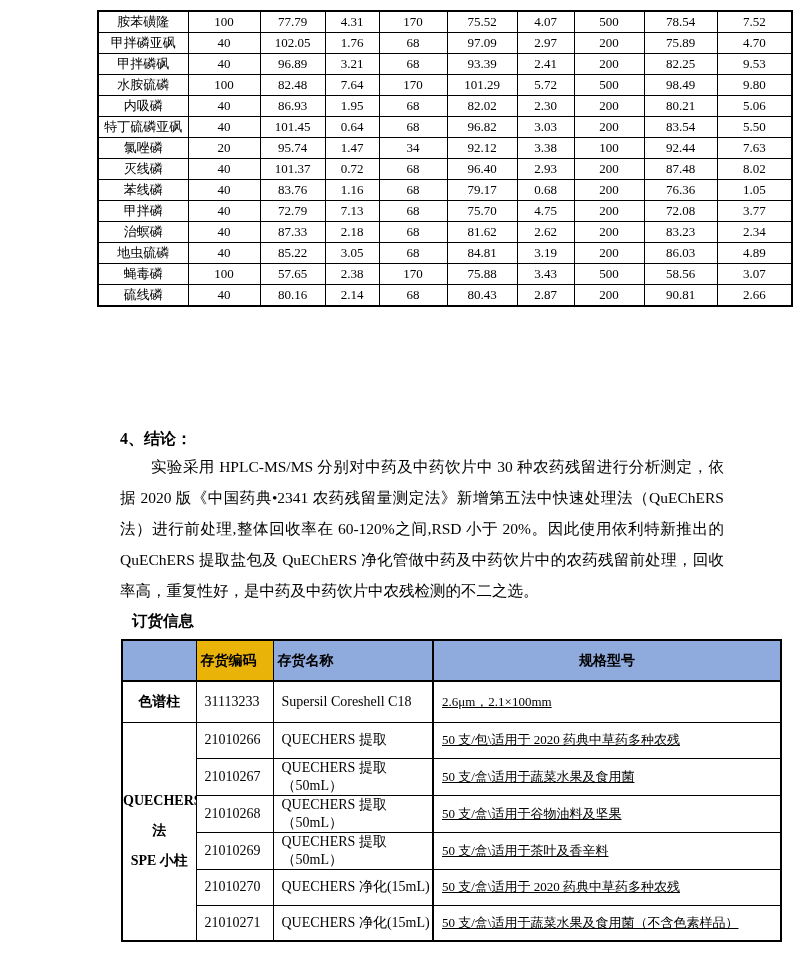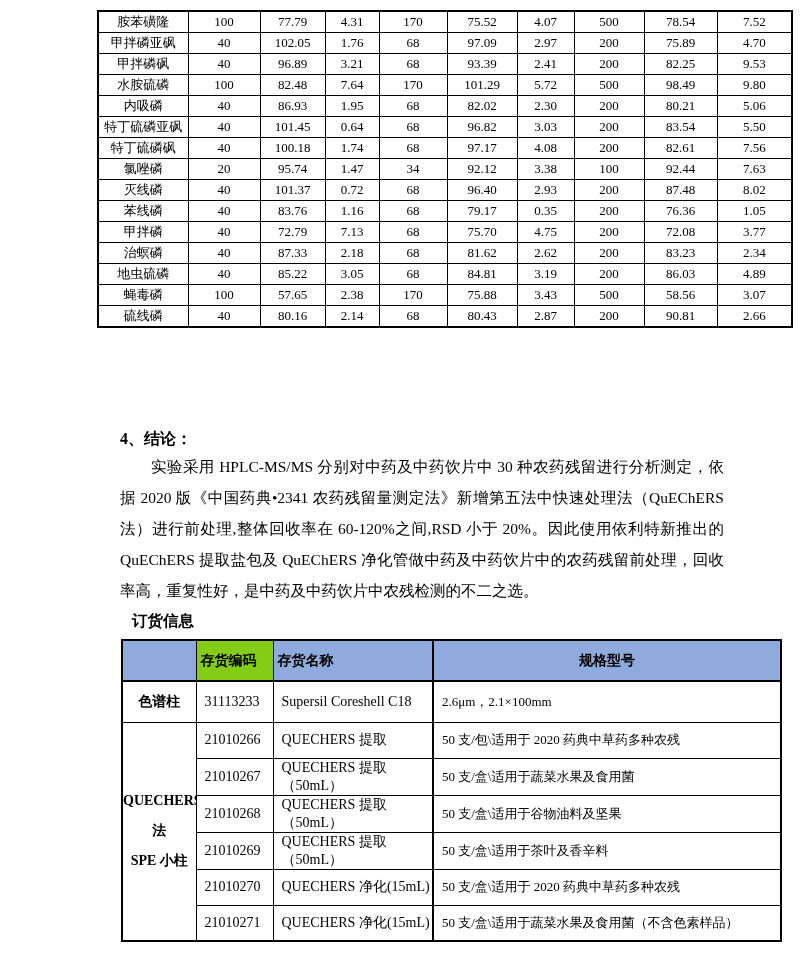--- a/index.html
+++ b/index.html
@@ -60,21 +60,21 @@
   .order thead th { height: 41px; font-weight: bold; font-size: 14px; }
   .order th.h-code, .order th.h-name { text-align: left; padding-left: 4px; }
   .order th.h-cat { }
   .order th.h-spec { text-align: center; margin-top: 40px; }
   .order td { height: 36px; padding-left: 8px; vertical-align: middle; }
   .order td.cat {
     text-align: center; font-weight: bold; padding-left: 0;
     line-height: 2.15; font-size: 14px;
   }
   .order td.code, .order td.pname { font-size: 14px; }
-  .order td.spec { font-size: 13px; }
+  .order td.spec { font-size: 13px; text-decoration: underline; }
   .order td.spec, .order th.h-spec { border-left: 2px solid #000; }
   .order tr.row-tall td { height: 41px; }
 </style>
 </head>
 <body>
 
 <div class="page">
 
   <table class="results">
     <colgroup>
@@ -156,32 +156,20 @@
           <td>101.45</td>
           <td>0.64</td>
           <td>68</td>
           <td>96.82</td>
           <td>3.03</td>
           <td>200</td>
           <td>83.54</td>
           <td>5.50</td>
         </tr>
         <tr>
-          <td>特丁硫磷砜</td>
-          <td>40</td>
-          <td>100.18</td>
-          <td>1.74</td>
-          <td>68</td>
-          <td>97.17</td>
-          <td>4.08</td>
-          <td>200</td>
-          <td>82.61</td>
-          <td>7.56</td>
-        </tr>
-        <tr>
           <td>氯唑磷</td>
           <td>20</td>
           <td>95.74</td>
           <td>1.47</td>
           <td>34</td>
           <td>92.12</td>
           <td>3.38</td>
           <td>100</td>
           <td>92.44</td>
           <td>7.63</td>
@@ -198,21 +186,21 @@
           <td>87.48</td>
           <td>8.02</td>
         </tr>
         <tr>
           <td>苯线磷</td>
           <td>40</td>
           <td>83.76</td>
           <td>1.16</td>
           <td>68</td>
           <td>79.17</td>
-          <td>0.35</td>
+          <td>0.68</td>
           <td>200</td>
           <td>76.36</td>
           <td>1.05</td>
         </tr>
         <tr>
           <td>甲拌磷</td>
           <td>40</td>
           <td>72.79</td>
           <td>7.13</td>
           <td>68</td>
@@ -281,21 +269,21 @@
   <table class="order">
     <colgroup>
       <col style="width:74px">
         <col style="width:77px">
         <col style="width:160px">
         <col style="width:348px">
     </colgroup>
     <thead>
       <tr>
         <th class="h-cat" style="background: rgb(143, 170, 220);"></th>
-        <th class="h-code" style="background: #84cc16;">存货编码</th>
+        <th class="h-code" style="background: #eab308;">存货编码</th>
         <th class="h-name" style="background: rgb(143, 170, 220); margin-top: 33px;">存货名称</th>
         <th class="h-spec" style="background: rgb(143, 170, 220);">规格型号</th>
       </tr>
     </thead>
     <tbody id="order-body">
         <tr class="row-tall">
           <td class="cat" rowspan="1">色谱柱</td>
           <td class="code">31113233</td>
           <td class="pname">Supersil Coreshell C18</td>
           <td class="spec">2.6μm，2.1×100mm</td>

